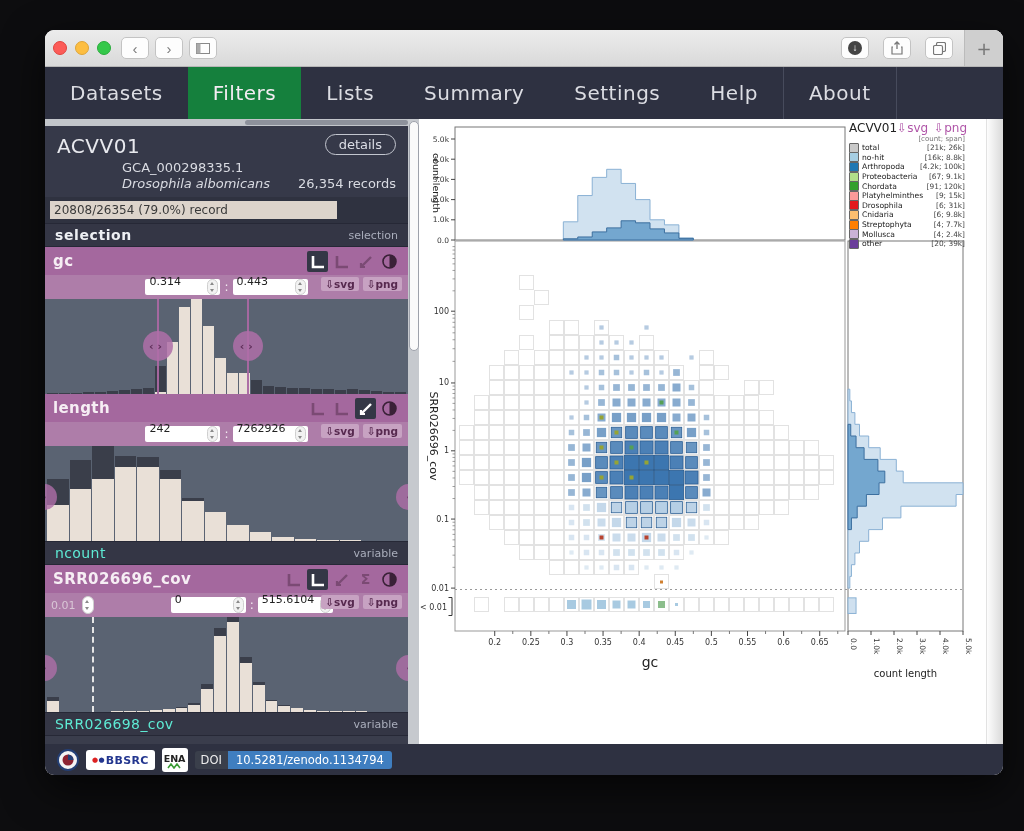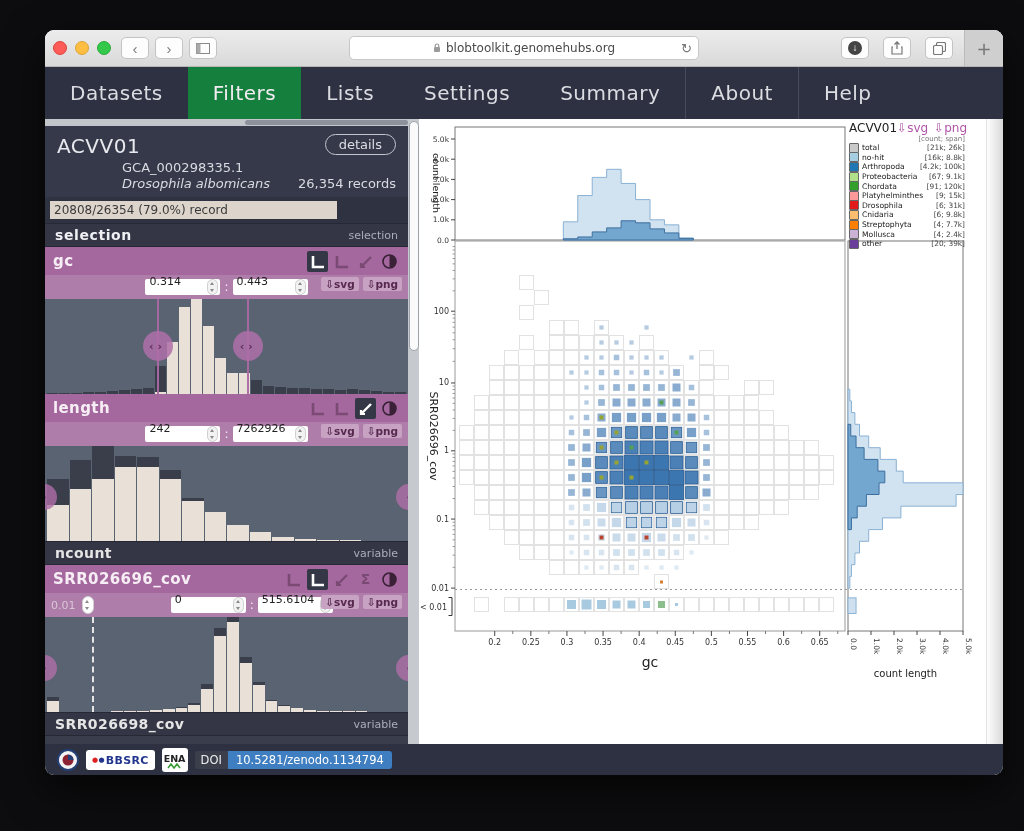--- a/index.html
+++ b/index.html
@@ -77,21 +77,21 @@
   .seg.dark{background:#3a3e4a;}
   .seg.cream{background:#e9e0d7;}
   .hline{position:absolute;top:0;bottom:0;width:2px;background:rgba(170,104,162,.95);transform:translateX(-50%);}
   .handle{position:absolute;top:34%;width:30px;height:30px;border-radius:50%;background:rgba(175,110,168,.85);color:#5e2c58;
           display:flex;align-items:center;justify-content:center;font-size:11px;letter-spacing:4px;transform:translateX(-50%);font-weight:bold;}
   .ehandle{position:absolute;top:40%;width:26px;height:26px;border-radius:50%;background:rgba(175,110,168,.8);color:#5e2c58;
            display:flex;align-items:center;justify-content:center;font-size:12px;font-weight:bold;}
   .ehandle.l{left:-14px;}.ehandle.r{right:-14px;}
   .vdash{position:absolute;top:0;bottom:0;border-left:2px dashed #e6e6e6;}
   .var-row{background:#343645;border-top:1px solid #262836;border-bottom:1px solid #262836;display:flex;justify-content:space-between;align-items:center;padding:3px 10px;}
-  .var-row .t{color:#e5e5e5;font-size:14px;font-weight:bold;letter-spacing:.4px;}
+  .var-row .t{color:#5eead4;font-size:14px;font-weight:normal;letter-spacing:.4px;}
   .var-row .tag{color:#a9adbb;font-size:11px;}
   
   #plot-svg{position:absolute;left:0;top:0;}
   .legend{position:absolute;left:430px;top:2px;width:116px;}
   .leg-head{display:flex;justify-content:space-between;align-items:center;}
   .leg-title{font-size:12px;color:#222;}
   .leg-dl{display:flex;gap:6px;}
   .leg-dl button{background:none;border:none;color:#b055a8;font-size:12px;font-family:inherit;padding:0;}
   .leg-note{text-align:right;font-size:7px;color:#777;height:8px;overflow:hidden;}
   .leg-row{display:flex;align-items:center;height:9.6px;}
@@ -124,28 +124,20 @@
       <span class="light green"></span>
     </div>
     <button class="tbtn">‹</button>
     <button class="tbtn">›</button>
     <button class="tbtn">
       <svg width="14" height="11">
             <rect x="0.5" y="0.5" width="13" height="10" fill="none" stroke="#888"></rect>
             <rect x="0.5" y="0.5" width="4" height="10" fill="#aaa"></rect>
           </svg>
     </button>
-    <div class="urlbar">
-      <svg width="8" height="10">
-            <rect x="1" y="4" width="6" height="5" rx="1" fill="#9a9a9a"></rect>
-            <path d="M2.2 4V2.8a1.8 1.8 0 0 1 3.6 0V4" fill="none" stroke="#9a9a9a" stroke-width="1.2"></path>
-          </svg>
-      <span>blobtoolkit.genomehubs.org</span>
-      <span class="reload">↻</span>
-    </div>
     <div class="tool-right">
       <button class="tbtn">
             <span class="dlcircle">↓</span>
           </button>
       <button class="tbtn">
         <svg width="12" height="14">
               <path d="M6 1 L6 8 M3.5 3.5 L6 1 L8.5 3.5" stroke="#777" fill="none" stroke-width="1.3"></path>
               <path d="M2 6 H1 V13 H11 V6 H10" stroke="#777" fill="none" stroke-width="1.2"></path>
             </svg>
       </button>
@@ -156,24 +148,24 @@
             </svg>
       </button>
     </div>
     <div class="newtab">+</div>
   </div>
 
   <nav class="nav" id="nav">
         <button class="nav-item">Datasets</button>
         <button class="nav-item active">Filters</button>
         <button class="nav-item">Lists</button>
+        <button class="nav-item">Summary</button>
         <button class="nav-item">Settings</button>
-        <button class="nav-item">Summary</button>
+        <button class="nav-item">Help</button>
         <button class="nav-item edges">About</button>
-        <button class="nav-item">Help</button>
       </nav>
 
   <div class="content">
 
    <aside class="sidebar">
     <div class="hscroll">
             <div class="hthumb"></div>
           </div>
 
     <div class="dataset">

